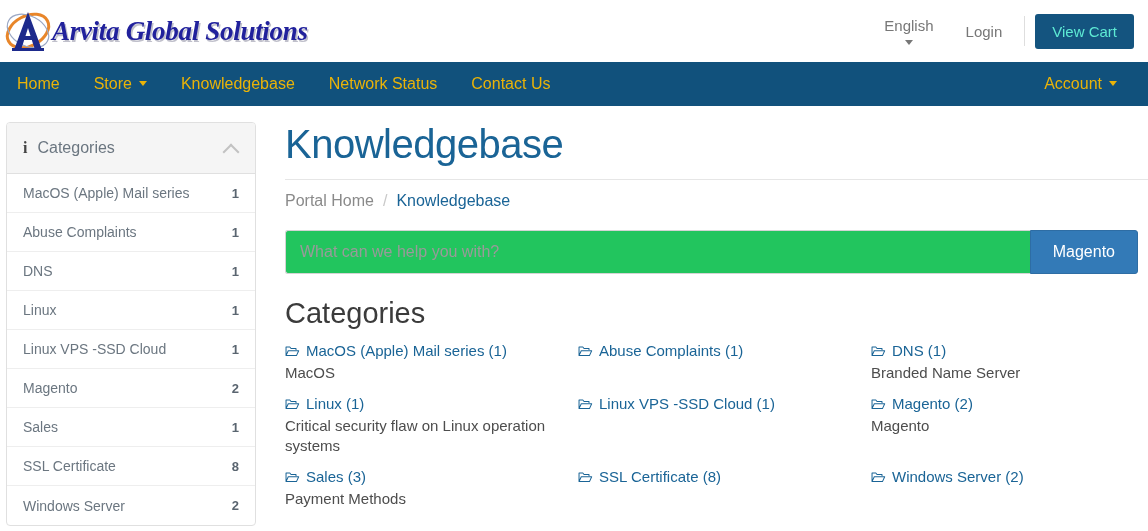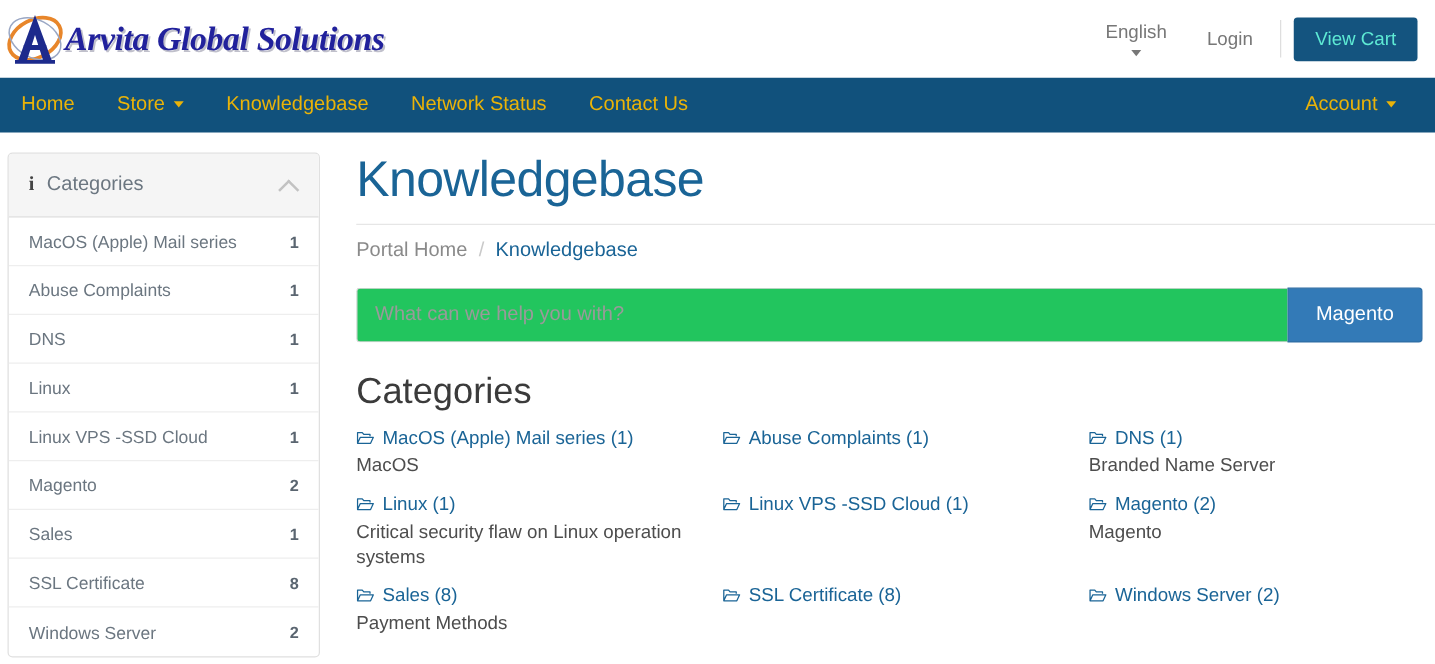--- a/index.html
+++ b/index.html
@@ -464,21 +464,21 @@
         <div class="cat-desc">Magento</div>
       </div>
 
       <div class="cat-cell">
         <a class="cat-link" href="#">
           <span class="folder-icon">
             <svg viewBox="0 0 16 13" width="15" height="12">
                 <path d="M1 11.5V2.2h4.1l1.3 1.6h5.4v1.7M1 11.5l2.4-5.2h11.3l-2.4 5.2z" fill="none" stroke="#1a6496" stroke-width="1.1" stroke-linejoin="round"></path>
               </svg>
           </span>
-          <span>Sales (8)</span>
+          <span>Sales (3)</span>
         </a>
         <div class="cat-desc">Payment Methods</div>
       </div>
 
       <div class="cat-cell">
         <a class="cat-link" href="#">
           <span class="folder-icon">
             <svg viewBox="0 0 16 13" width="15" height="12">
                 <path d="M1 11.5V2.2h4.1l1.3 1.6h5.4v1.7M1 11.5l2.4-5.2h11.3l-2.4 5.2z" fill="none" stroke="#1a6496" stroke-width="1.1" stroke-linejoin="round"></path>
               </svg>

